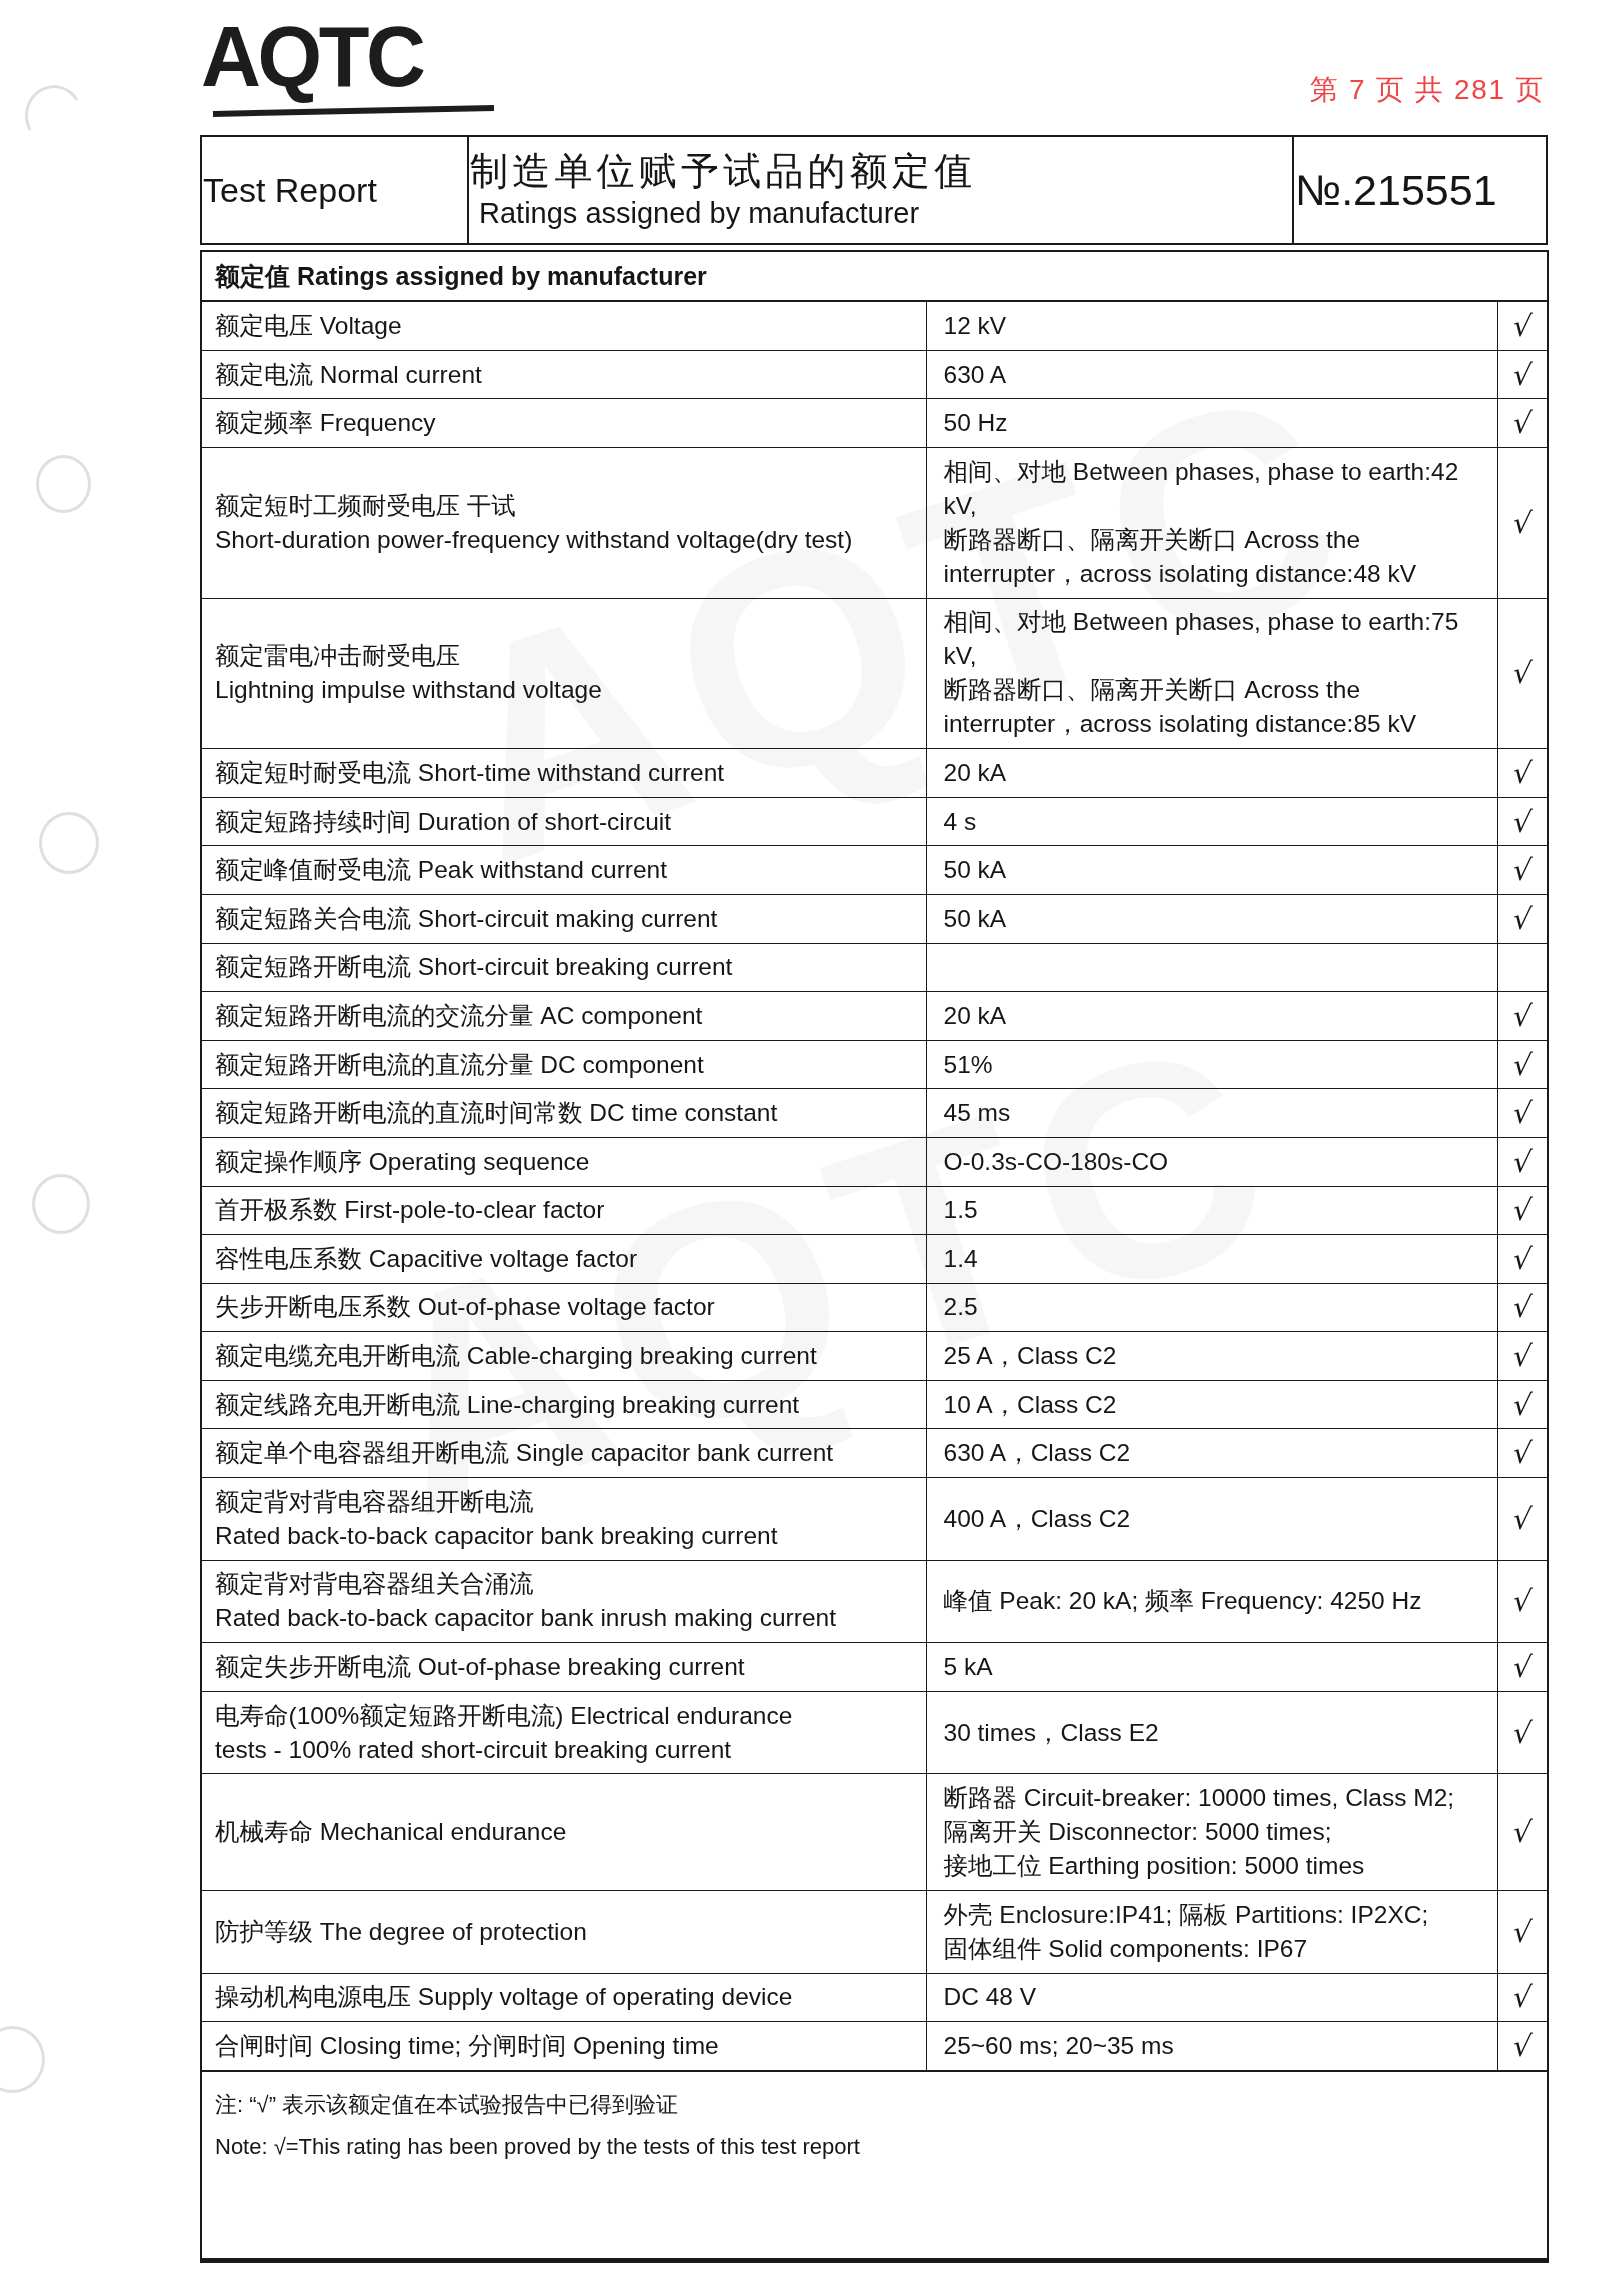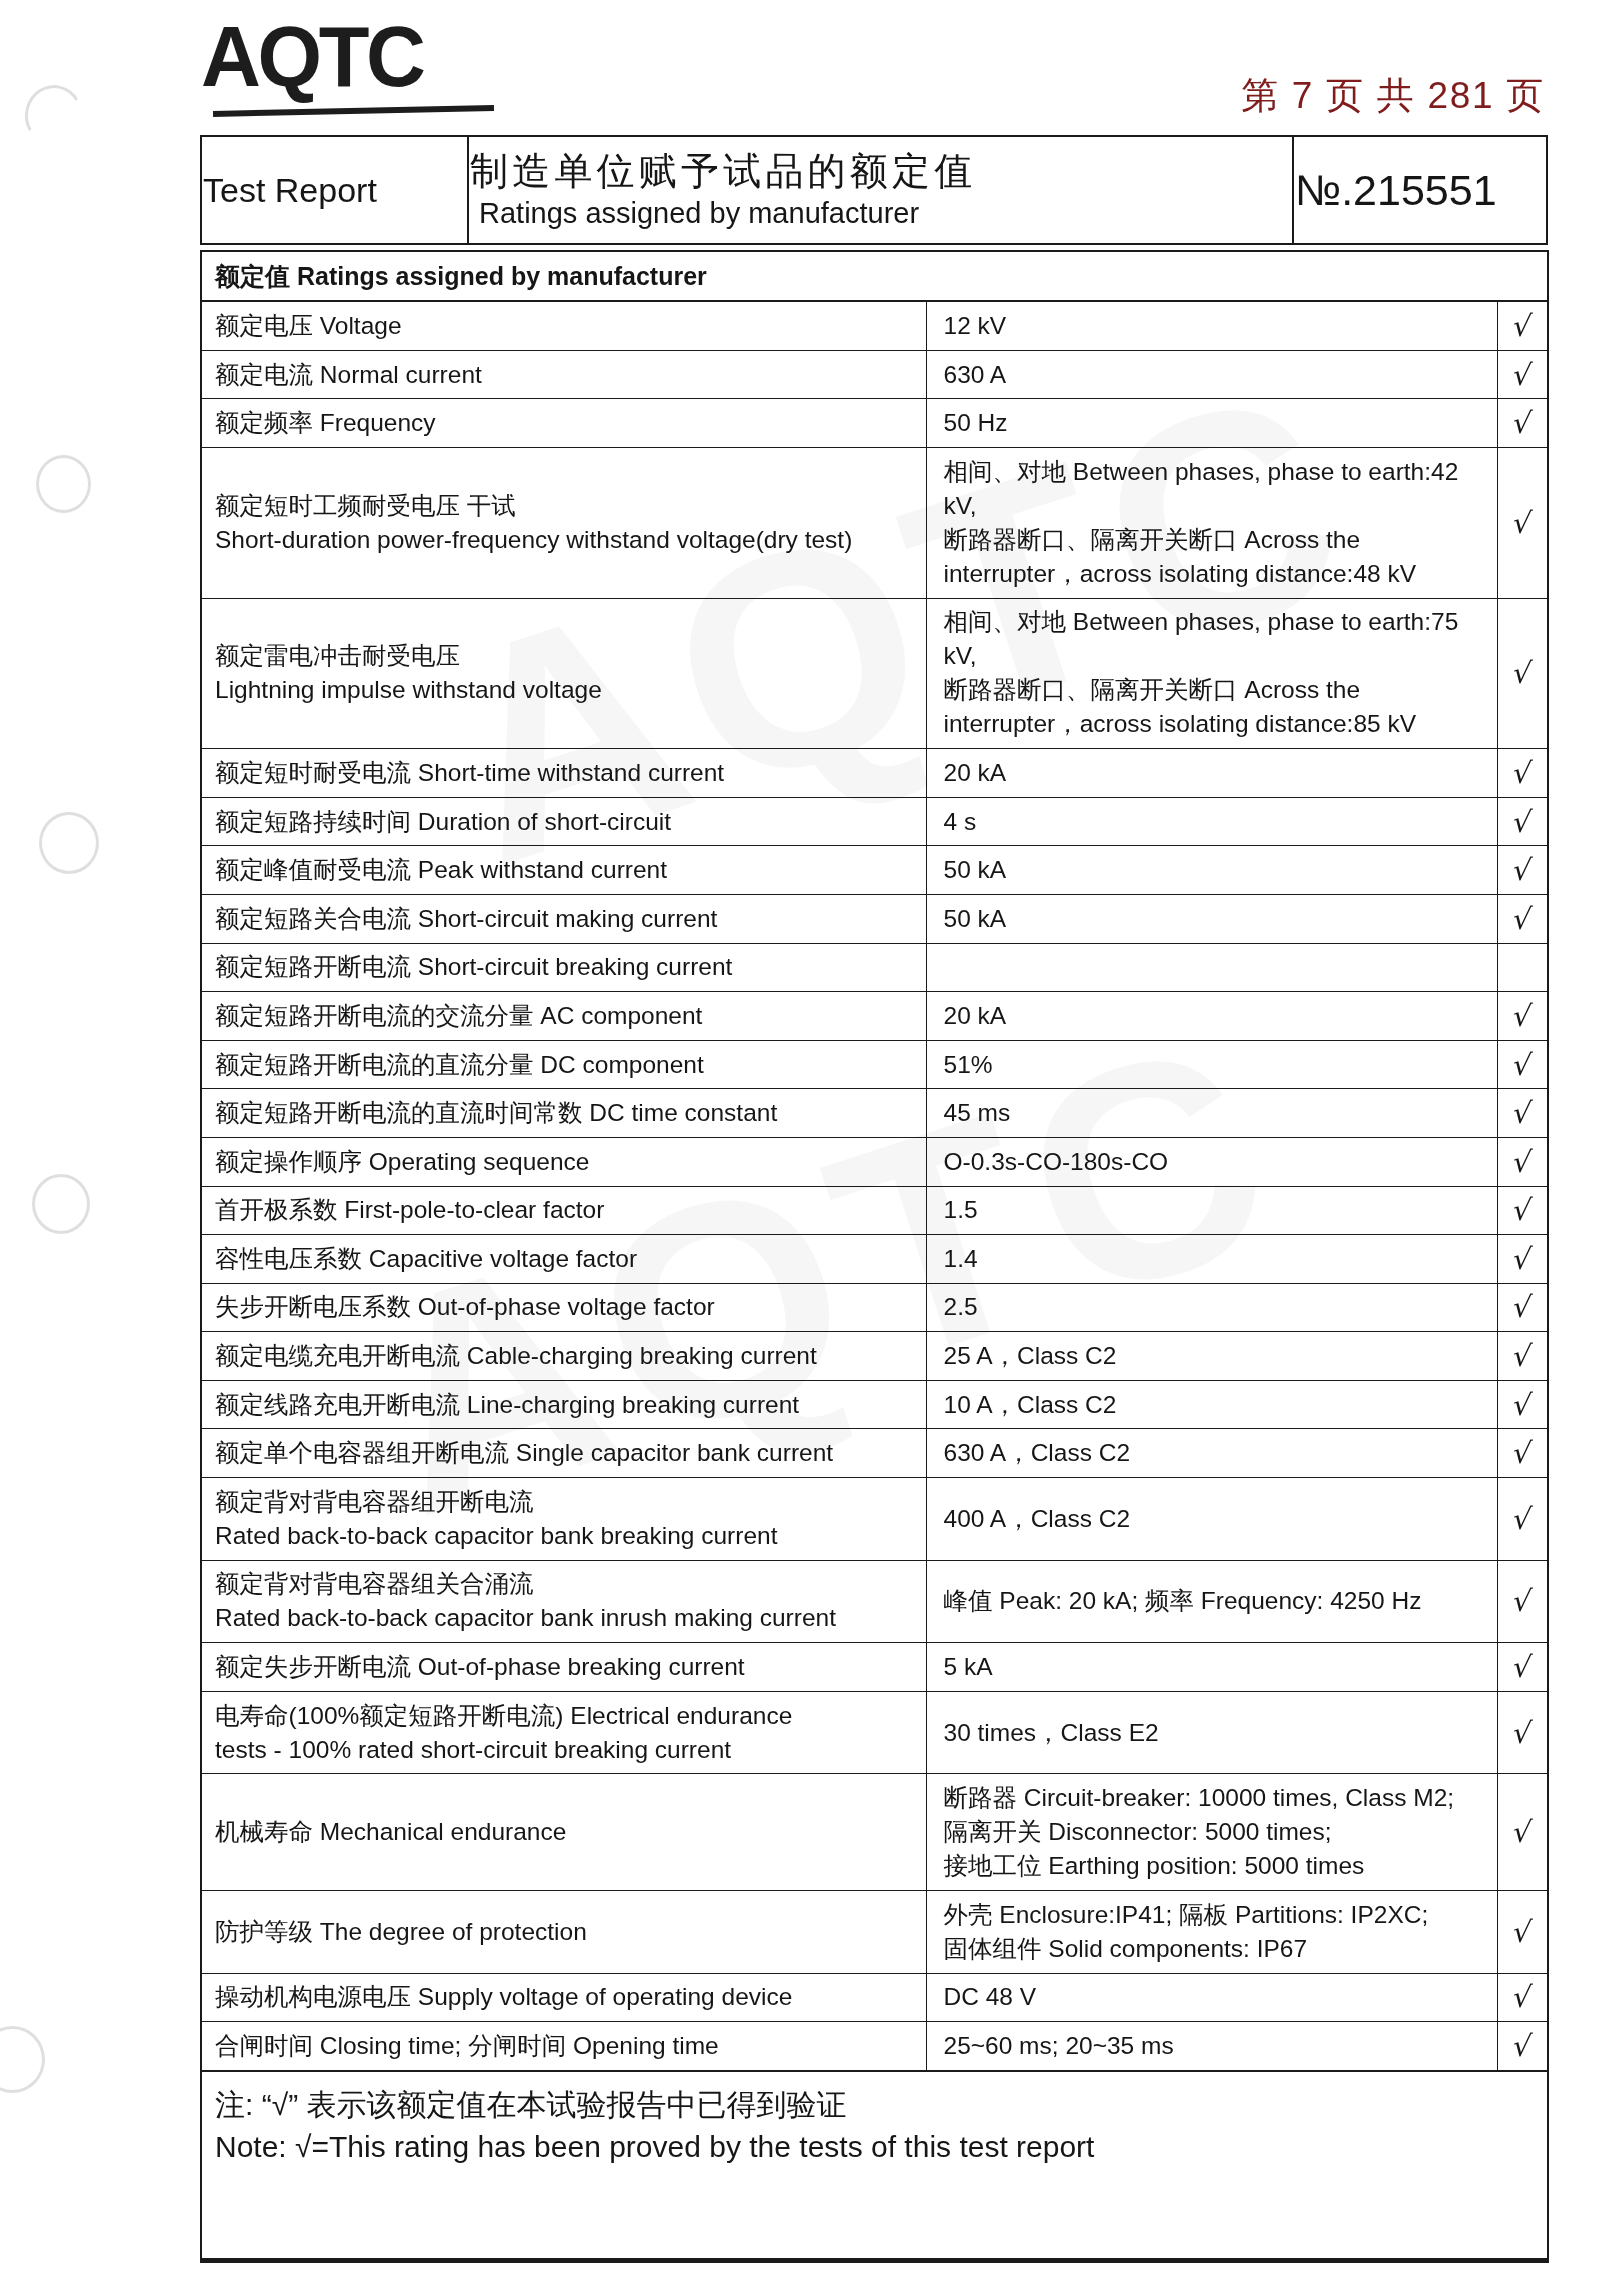--- a/index.html
+++ b/index.html
@@ -15,21 +15,21 @@
     position:absolute;left:201px;top:15px;font-size:83px;font-weight:bold;
     letter-spacing:-3.4px;color:#1d1d1d;transform:scaleY(1.02);line-height:1;
   }
   .logo-underline{
     position:absolute;left:213px;top:108px;width:281px;height:6px;
     background:#1d1d1d;transform:rotate(-1.2deg);
   }
 
   
   .page-info{
-    position:absolute;top:71px;right:78px;font-size:37px;color:#7f1d1d;
+    position:absolute;top:71px;right:78px;font-size:28px;color:#ef4444;
     letter-spacing:1.7px;
   }
 
   
   table{border-collapse:collapse;}
   .header-table{
     position:absolute;left:200px;top:135px;width:1347px;height:110px;
     table-layout:fixed;z-index:2;
   }
   .header-table td{border:2.5px solid #1a1a1a;text-align:left;vertical-align:middle;background:transparent;}
@@ -47,21 +47,21 @@
   .main-table tr:first-child td{border-top:2.5px solid #1a1a1a;}
   .main-table td:first-child{border-left:2.5px solid #1a1a1a;padding-left:13px;}
   .main-table td:last-child{border-right:2.5px solid #1a1a1a;}
   .main-table tr.note-row td{border-bottom:5px solid #1a1a1a;}
   .sec-header{font-weight:bold;font-size:25px;padding:7.6px 8.5px 7.6px 13.5px;}
   .c-label{padding:6.8px 8.5px 6.8px 41px;line-height:34px;}
   .c-label.indent{padding-left:69px;}
   .c-value{padding:6.8px 8.5px 6.8px 17px;line-height:34px;}
   .c-check{text-align:center;}
   .check{display:inline-block;font-size:29px;transform:skewX(-6deg);font-family:"DejaVu Sans",sans-serif;}
-  .note-row td{vertical-align:top;height:166px;padding:12px 8.5px 8.5px 15px;font-size:30px;line-height:42px;margin-left:8px;}
+  .note-row td{vertical-align:top;height:166px;padding:12px 8.5px 8.5px 15px;font-size:22px;line-height:42px;margin-left:8px;}
   .note-line{white-space:pre-wrap;}
 
   
   .wm{
     position:absolute;font-weight:bold;color:rgba(40,40,40,0.045);
     letter-spacing:15px;z-index:1;user-select:none;line-height:1;
   }
   .wm1{left:440px;top:473px;font-size:304px;transform:rotate(-18deg);}
   .wm2{left:364px;top:1124px;font-size:304px;transform:rotate(-18deg);}
   .ring{position:absolute;border:3.4px solid rgba(150,150,150,0.30);border-radius:50%;z-index:0;}

